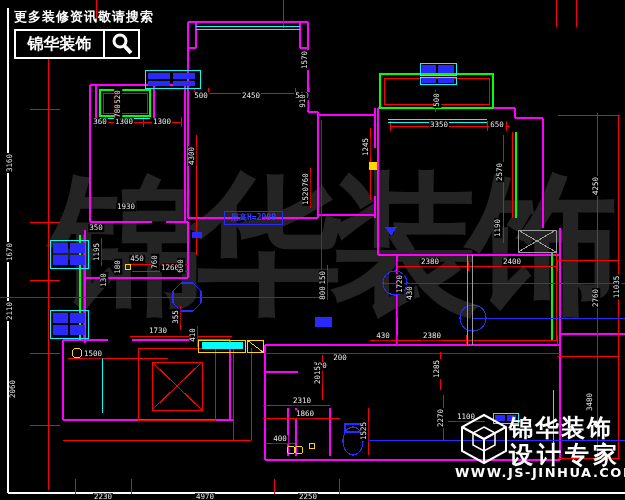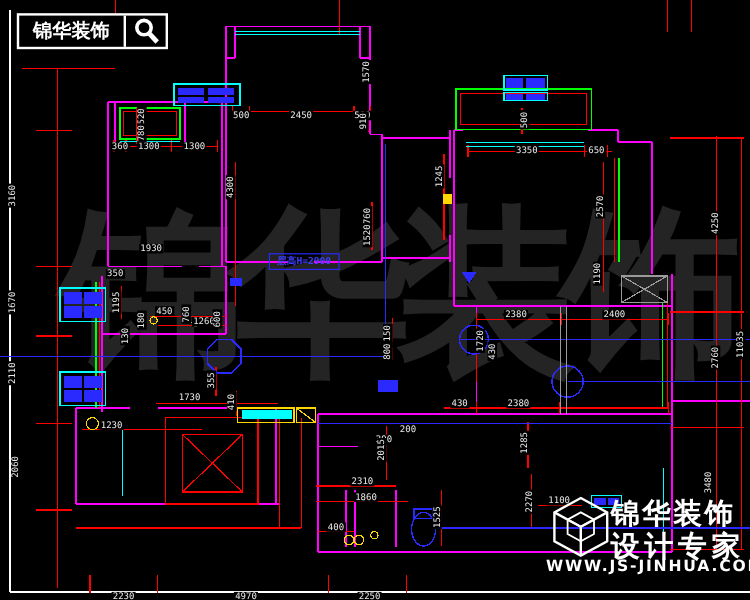--- a/index.html
+++ b/index.html
@@ -168,21 +168,21 @@
       <span class="dim" style="left: 497px; top: 125px;">650</span>
       <span class="dim" style="left: 126px; top: 207px;">1930</span>
       <span class="dim" style="left: 137px; top: 259px;">450</span>
       <span class="dim" style="left: 170px; top: 268px;">1260</span>
       <span class="dim" style="left: 96px; top: 228px;">350</span>
       <span class="dim" style="left: 430px; top: 262px;">2380</span>
       <span class="dim" style="left: 512px; top: 262px;">2400</span>
       <span class="dim" style="left: 158px; top: 331px; text-align: center;">1730</span>
       <span class="dim" style="left: 383px; top: 336px;">430</span>
       <span class="dim" style="left: 432px; top: 336px;">2380</span>
-      <span class="dim" style="left: 93px; top: 354px;">1230</span>
+      <span class="dim" style="left: 93px; top: 354px;">1500</span>
       <span class="dim" style="left: 320px; top: 352px; margin-top: 14px;">390</span>
       <span class="dim" style="left: 340px; top: 358px;">200</span>
       <span class="dim" style="left: 302px; top: 401px;">2310</span>
       <span class="dim" style="left: 305px; top: 414px;">1860</span>
       <span class="dim" style="left: 280px; top: 439px;">400</span>
       <span class="dim" style="left: 466px; top: 417px;">1100</span>
       <span class="dim" style="left: 103px; top: 497px;">2230</span>
       <span class="dim" style="left: 205px; top: 497px;">4970</span>
       <span class="dim" style="left: 308px; top: 497px;">2250</span>
       <span class="dim v" style="left: 305px; top: 60px;">1570</span>
@@ -217,20 +217,21 @@
       <span class="dim v" style="left: 410px; top: 293px;">430</span>
       <span class="dim v" style="left: 318px; top: 375px;">2015</span>
       <span class="dim v" style="left: 364px; top: 431px;">1525</span>
       <span class="dim v" style="left: 437px; top: 369px;">1285</span>
       <span class="dim v" style="left: 441px; top: 418px;">2270</span>
     </div>
 
   <div class="room-label">层高H=2900</div>
 
   <div class="hdr">
+    <div class="hdr-hint">更多装修资讯敬请搜索</div>
     <div class="hdr-box">
       <div class="hdr-brand">锦华装饰</div>
       <div class="hdr-mag">
         <svg width="24" height="24" viewBox="0 0 24 24">
           <circle cx="10" cy="9" r="6" fill="none" stroke="#fff" stroke-width="3"></circle>
           <line x1="14.5" y1="14" x2="21" y2="21" stroke="#fff" stroke-width="4"></line>
         </svg>
       </div>
     </div>
   </div>

